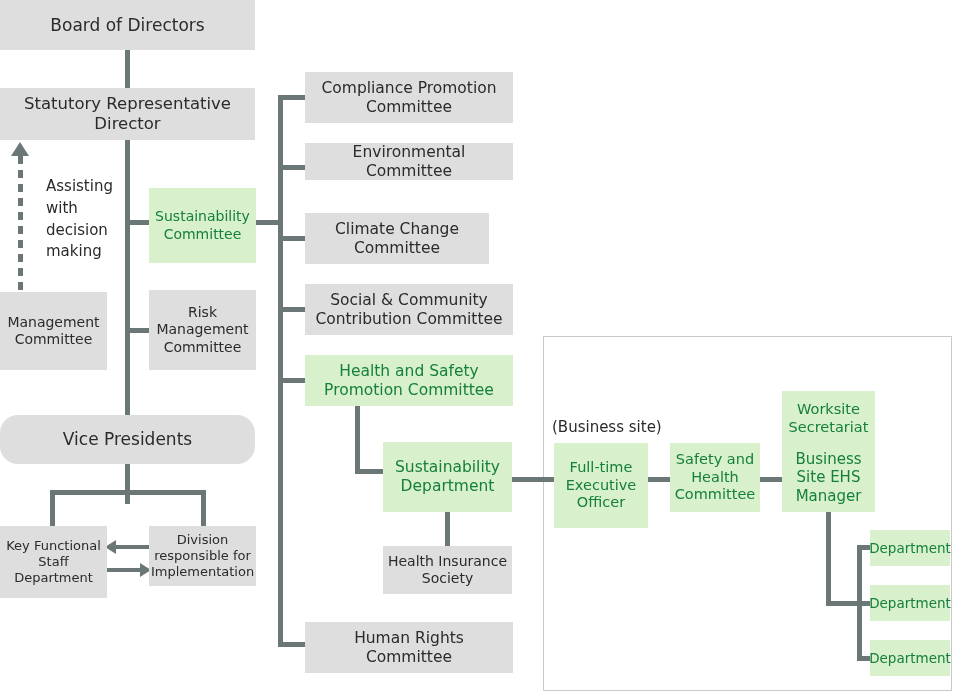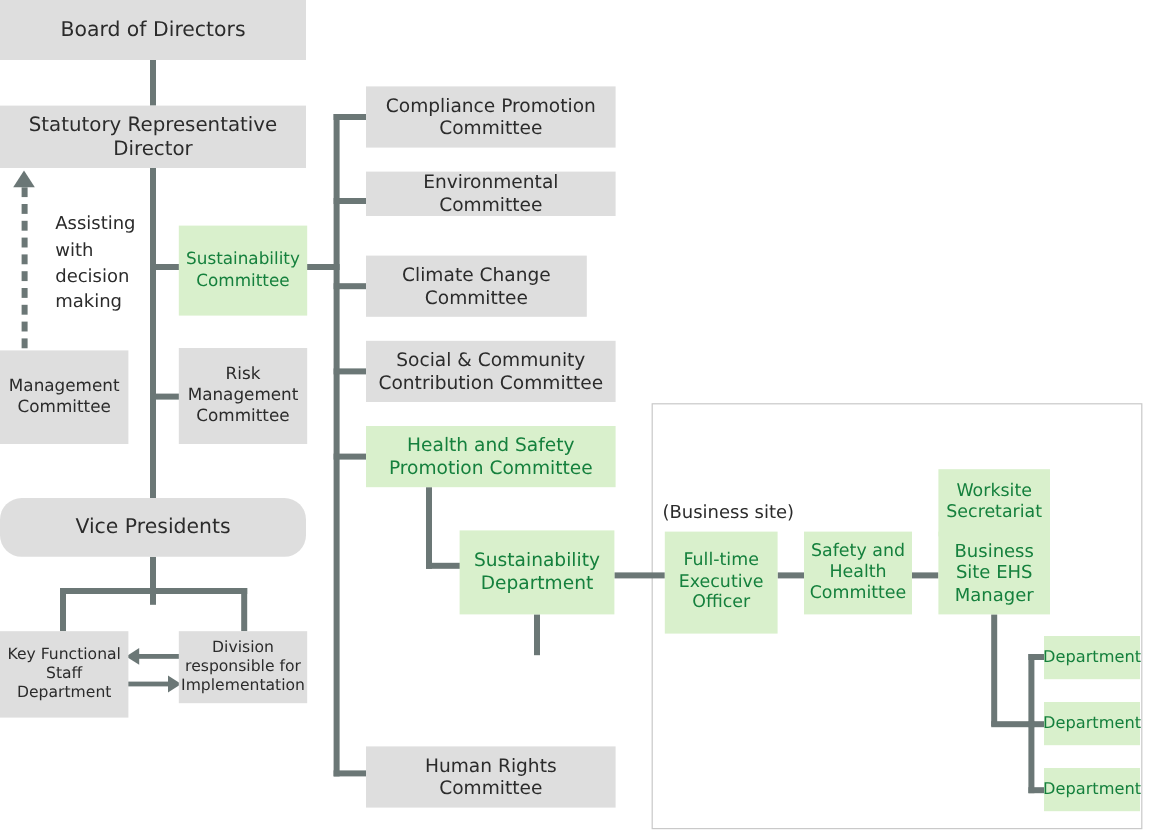--- a/index.html
+++ b/index.html
@@ -172,20 +172,22 @@
 
   <div class="box gray" style="left:305px;top:284px;width:208px;height:51px;font-size:15.5px;white-space:pre-line;">Social &amp; Community
 Contribution Committee</div>
 
   <div class="box gray" style="left:305px;top:622px;width:208px;height:51px;font-size:15.5px;white-space:pre-line;">Human Rights
 Committee</div>
 
   <div class="box green" style="left:383px;top:442px;width:129px;height:70px;font-size:15.5px;white-space:pre-line;">Sustainability
 Department</div>
 
+  <div class="box gray" style="left:383px;top:546px;width:129px;height:48px;font-size:14px;white-space:pre-line;">Health Insurance
+Society</div>
 
   <div class="label" style="left:552px;top:418px;font-size:15px;">(Business site)</div>
 
   <div class="box green" style="left:554px;top:443px;width:94px;height:85px;font-size:14.5px;white-space:pre-line;">Full-time
 Executive
 Officer</div>
 
   <div class="box green" style="left:670px;top:443px;width:90px;height:69px;font-size:14.5px;white-space:pre-line;">Safety and
 Health
 Committee</div>

